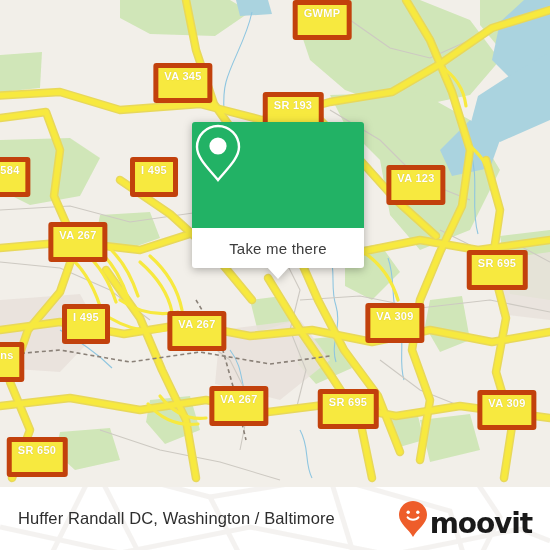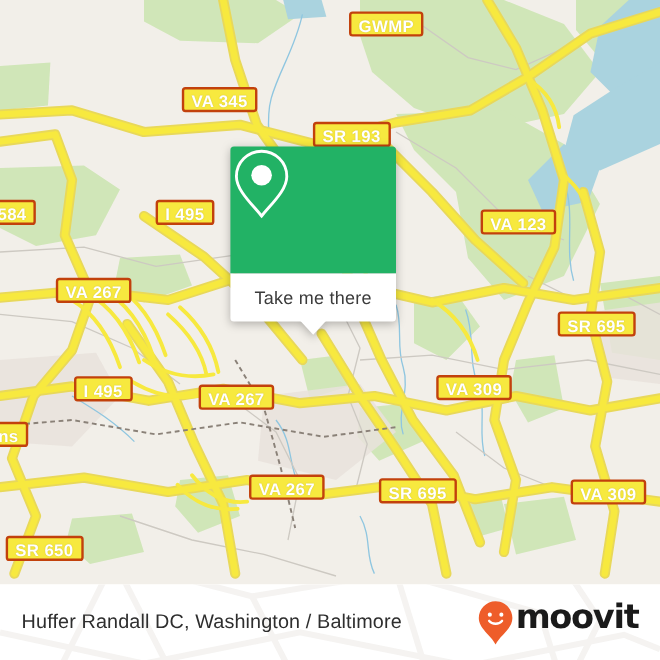--- a/index.html
+++ b/index.html
@@ -12,36 +12,36 @@
 
   
   #map{position:absolute;left:0;top:0;width:550px;height:487px;overflow:hidden;background:#f2efe9;}
   #map svg{position:absolute;left:0;top:0;}
 
   
   .shield{
     position:absolute;
     transform:translate(-50%,-50%);
     background:#f7e93f;
-    border:2px solid #c2410c;
+    border:5px solid #c2410c;
     border-radius:3px;
     color:#ffffff;
-    font-size:14px;
+    font-size:11px;
     font-weight:bold;
     letter-spacing:0.3px;
     line-height:1;
-    padding:3px 6px 0 6px;
+    padding:3px 6px 16px 6px;
     white-space:nowrap;
     text-shadow:0 0 1px rgba(190,170,40,.8);
     box-sizing:border-box;
   }
 
   
   #card{
-    position:absolute;left:192px;top:122px;width:138px;
+    position:absolute;left:192px;top:122px;width:172px;
     filter:drop-shadow(0 2px 4px rgba(0,0,0,.28));
   }
   #card-green{
     background:#22b265;
     height:106px;
     border-radius:3px 3px 0 0;
     display:flex;align-items:center;justify-content:center;
   }
   #card-white{
     background:#ffffff;
@@ -78,21 +78,21 @@
     padding:0 18px 0 18px;box-sizing:border-box;
     overflow:hidden;
   }
   #bottombar .watermark{
     position:absolute;left:0;top:-30px;width:550px;height:120px;opacity:.30;pointer-events:none;
   }
   #place-title{
     position:relative;z-index:2;
     color:#2e2e2e;font-size:16.5px;letter-spacing:.1px;white-space:nowrap;
   }
-  #brand{position:relative;z-index:2;display:flex;align-items:flex-start;gap:2px;}
+  #brand{position:relative;z-index:2;display:flex;align-items:flex-end;gap:2px;}
   #brand-word{
     color:#1a1a1a;font-size:28px;font-weight:bold;letter-spacing:-1.1px;line-height:1;
     font-family:"DejaVu Sans","Liberation Sans",sans-serif;
   }
 </style>
 </head>
 <body>
 
 <div id="root">
 
@@ -212,21 +212,21 @@
           <path d="M0 355 L60 350 L130 362 L200 352 L270 364 L330 356"></path>
           <path d="M196 300 L220 340 L234 390 L246 440"></path>
         </g>
       </g>
     </svg>
 
     <div id="shields">
         <div class="shield" style="left: 322px; top: 20px;">GWMP</div>
         <div class="shield" style="left: 183px; top: 83px;">VA 345</div>
         <div class="shield" style="left: 293px; top: 112px;">SR 193</div>
-        <div class="shield" style="left: 432px; top: 185px;">VA 123</div>
+        <div class="shield" style="left: 416px; top: 185px;">VA 123</div>
         <div class="shield" style="left: 154px; top: 177px;">I 495</div>
         <div class="shield" style="left: 10px; top: 177px;">584</div>
         <div class="shield" style="left: 78px; top: 242px;">VA 267</div>
         <div class="shield" style="left: 497px; top: 270px;">SR 695</div>
         <div class="shield" style="left: 86px; top: 324px;">I 495</div>
         <div class="shield" style="left: 197px; top: 331px;">VA 267</div>
         <div class="shield" style="left: 395px; top: 323px;">VA 309</div>
         <div class="shield" style="left: 7px; top: 362px;">ns</div>
         <div class="shield" style="left: 239px; top: 406px;">VA 267</div>
         <div class="shield" style="left: 348px; top: 409px;">SR 695</div>

